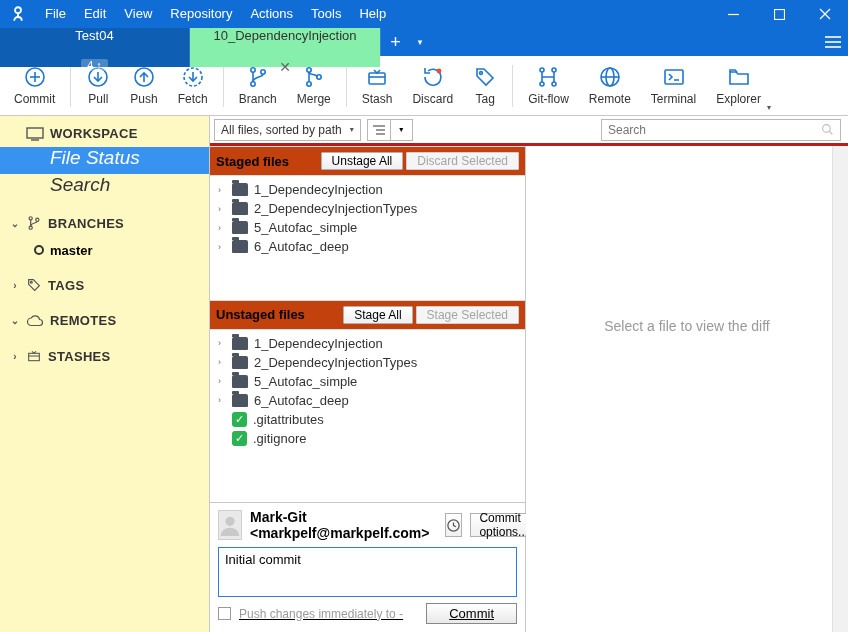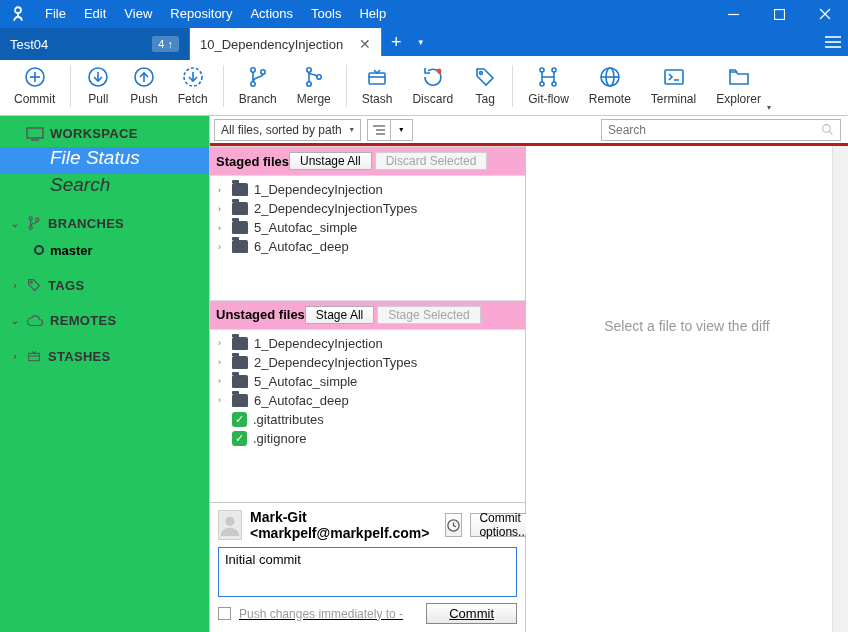--- a/index.html
+++ b/index.html
@@ -8,41 +8,41 @@
   
   .titlebar { height: 28px; background: #116dd6; display: flex; align-items: center; color: #fff; }
   .titlebar .logo { width: 36px; display: flex; align-items: center; justify-content: center; }
   .titlebar .menu { display: flex; gap: 0; }
   .titlebar .menu span { padding: 12px 9px; line-height: 28px; cursor: pointer; }
   .titlebar .winctl { margin-left: auto; display: flex; }
   .titlebar .winctl div { width: 46px; height:28px; display:flex; align-items:center; justify-content:center; }
 
   
   .tabbar { height: 28px; background: #116dd6; display: flex; align-items: stretch; color: #fff; position: relative; }
-  .tab { height:32px; display:flex; align-items:center; padding:0 10px; font-size:13px; cursor:pointer; gap:8px; }
+  .tab { height:39px; display:flex; align-items:center; padding:0 10px; font-size:13px; cursor:pointer; gap:8px;flex-direction:column; }
   .tab.inactive { background: #0e5fb3; border-right:1px solid rgba(255,255,255,0.15); min-width:190px; }
-  .tab.active { background: #ffffff; color:#333; min-width:190px; }
+  .tab.active { background: #86efac; color:#333; min-width:190px; }
   .tab .badge { background: rgba(255,255,255,0.25); padding:0 6px; border-radius:2px; font-size:11px; display:flex; align-items:center; height:16px; gap:3px; }
   .tab .closex { font-size:14px; color:#666; }
   .tabbar .plus { width:30px; display:flex; align-items:center; justify-content:center; color:#fff; font-size:18px; border-left:1px solid rgba(255,255,255,0.15); }
   .tabbar .plusdd { width:20px; display:flex; align-items:center; justify-content:center; color:#fff; font-size:9px; }
   .tabbar .hamb { margin-left:auto; width:30px; display:flex; align-items:center; justify-content:center; }
 
   
   .toolbar { height:60px; background:#fff; display:flex; align-items:center; padding:0 4px; border-bottom:1px solid #c8c8c8; }
   .tool { display:flex; flex-direction:column; align-items:center; justify-content:center; padding:2px 10px; gap:3px; color:#333; cursor:pointer; font-size:12px; }
   .tool svg { color:#1f77d0; }
   .toolsep { width:1px; height:42px; background:#dcdcdc; margin:0 5px; }
   .toolbar .dd-tiny { align-self:flex-end; padding-bottom:3px; color:#555; font-size:8px; margin-left:-4px; }
 
   
   .main { display:flex; height:calc(632px - 28px - 28px - 60px); }
 
   
-  .sidebar { width:210px; border-right:1px solid #c8c8c8; overflow:hidden; background:#22c55e; display:flex; flex-direction:column; }
+  .sidebar { width:210px; border-right:1px solid #c8c8c8; overflow:hidden; background:#fef9c3; display:flex; flex-direction:column; }
   .side-sec { padding: 4px 0; }
   .side-head { display:flex; align-items:center; gap:6px; padding:6px 10px; color:#333; font-size:13px; font-weight:600; letter-spacing:.3px; }
   .side-item { display:flex; align-items:center; padding:0 10px 5px 50px; color:#333; cursor:pointer; font-size:19px;font-style:italic; }
   .side-item.active { background:#3892f0; color:#fff; }
   .side-head .chev { width:10px; text-align:center; font-size:10px; color:#555;}
   .side-sub { padding-left:34px; font-size:13px; display:flex; align-items:center; gap:6px; height:26px; }
   .side-sub.bold { font-weight:700; }
   .side-head svg { flex:none; }
 
   
@@ -56,21 +56,21 @@
   .iconbtn:nth-child(2){ border-left:none; width:22px; font-size:8px; }
   .search { margin-left:auto; border:1px solid #b8b8b8; height:22px; width:240px; display:flex; align-items:center; padding:0 6px; color:#999; font-size:12px; justify-content:space-between; margin-right:3px;}
   .search input { border:none; outline:none; width:200px; font-size:12px; }
 
   .split { flex:1; display:flex; }
   .filescol { width:316px; border-right:1px solid #c8c8c8; display:flex; flex-direction:column; }
   .diffcol { flex:1; position:relative; background:#fff; }
   .diffph { color:#999; font-size:14px; position:absolute; top:172px; width:100%; text-align:center; }
   .diffcol .scroll-gutter { position:absolute; right:0; top:0; width:16px; height:100%; background:#f1f1f1; border-left:1px solid #e0e0e0; }
 
-  .panehead { display:flex; align-items:center; justify-content:flex-start; padding:5px 6px; background:#f9a8d4; border-bottom:1px solid #dcdcdc; border-top:1px solid #dcdcdc; font-weight:600; }
+  .panehead { display:flex; align-items:center; justify-content:space-between; padding:5px 6px; background:#c2410c; border-bottom:1px solid #dcdcdc; border-top:1px solid #dcdcdc; font-weight:600; }
   .panehead .btns { display:flex; gap:3px; }
   .btn { border:1px solid #b0b0b0; background:linear-gradient(#fff,#f0f0f0); padding:1px 10px; font-size:12px; cursor:pointer; border-radius:1px; }
   .btn.disabled { color:#a5a5a5; border-color:#cfcfcf; background:#f5f5f5; cursor:default;}
   .filelist { padding:4px 0; flex-basis: 0; }
   .filelist.staged { flex-grow: 120; }
   .filelist.unstaged { flex-grow: 170; }
   .frow { display:flex; align-items:center; padding:2px 8px; gap:6px; color:#333; font-size:13px;}
   .frow .chev { width:8px; font-size:9px; color:#666; }
   .folder-ic { width:16px; height:13px; background:#4b5460; border-radius:2px 2px 1px 1px; position:relative;}
   .folder-ic:before { content:""; position:absolute; top:-3px; left:0; width:7px; height:3px; background:#4b5460; border-radius:1px 1px 0 0; }

